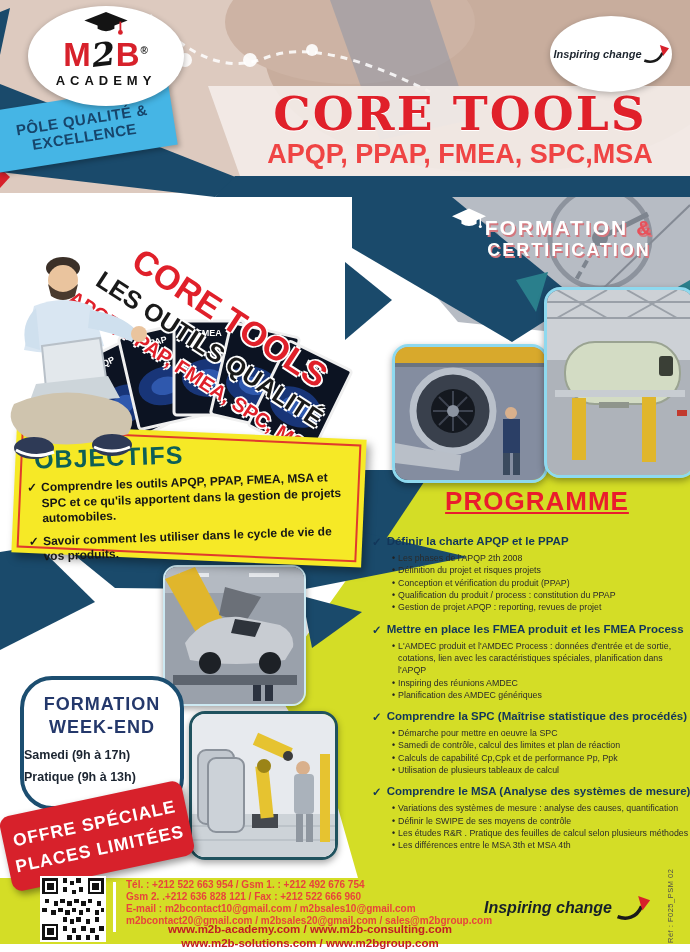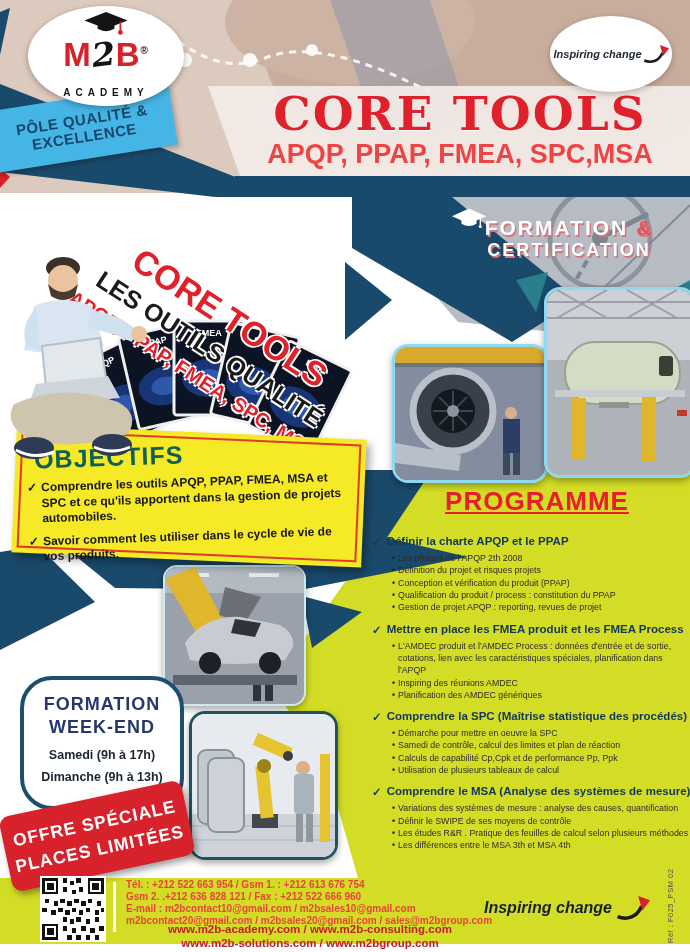--- a/index.html
+++ b/index.html
@@ -8,21 +8,21 @@
   .abs{position:absolute;}
   
   #bg{position:absolute;left:0;top:0;z-index:0;}
   
   .logo{left:28px;top:6px;width:156px;height:100px;border-radius:50%;background:#fff;
         box-shadow:0 2px 6px rgba(0,0,0,.3);text-align:center;z-index:6;}
   .logo-word{margin-top:-2px;font-size:33px;font-weight:800;color:#d7212b;letter-spacing:1px;line-height:1;}
   .logo-word .two{color:#141414;display:inline-block;transform:skewX(-12deg) rotate(-7deg);
                   font-family:"DejaVu Serif",serif;}
   .logo-word sup{font-size:10px;color:#141414;}
-  .logo-acad{font-size:10px;letter-spacing:5px;color:#141414;font-weight:700;margin-top:16px;}
+  .logo-acad{font-size:13px;letter-spacing:5px;color:#141414;font-weight:700;margin-top:2px;}
   
   .insp-top{left:550px;top:16px;width:122px;height:76px;border-radius:50%;background:#fff;
             box-shadow:0 2px 6px rgba(0,0,0,.25);display:flex;align-items:center;justify-content:center;
             z-index:6;gap:1px;}
   .insp-top .t{font-style:italic;font-size:11px;font-weight:700;color:#1c242e;}
   
   .pole{left:-8px;top:97px;width:182px;height:62px;background:#45b5e5;transform:rotate(-9deg);
         z-index:5;display:flex;flex-direction:column;align-items:center;justify-content:center;
         color:#17456b;font-weight:700;font-size:15px;letter-spacing:.5px;box-shadow:2px 3px 5px rgba(0,0,0,.25);}
   
@@ -66,21 +66,21 @@
               text-decoration:underline;letter-spacing:1px;margin-bottom:18px;}
   .prog-h{font-size:11.5px;font-weight:800;color:#12365a;margin:9px 0 3px 0;display:flex;}
   .prog-h .chk{margin-right:5px;}
   .prog-i{font-size:8.8px;color:#2b2b2b;line-height:1.4;padding-left:20px;display:flex;width:300px;}
   .prog-i .blt{margin-right:3px;font-weight:700;color:#222;}
   
   .weekend{left:20px;top:676px;width:156px;height:126px;z-index:4;background:#fff;
            border:4px solid #1c4e70;border-radius:32px;}
   .wk-title{margin-top:13px;text-align:center;color:#24386b;font-weight:800;font-size:18px;
             line-height:1.25;letter-spacing:1px;}
-  .wk-sched{margin-top:7px;font-size:12.5px;color:#1b2430;text-align:center;line-height:1.75;font-weight:600;}
+  .wk-sched{margin-top:7px;font-size:12.5px;color:#1b2430;text-align:left;line-height:1.75;font-weight:600;}
   
   .offer{left:4px;top:798px;width:186px;height:76px;z-index:5;transform:rotate(-12deg);
          background:#d7212b;border-radius:10px;box-shadow:2px 4px 7px rgba(0,0,0,.4);
          display:flex;flex-direction:column;align-items:center;justify-content:center;
          color:#fff;font-weight:800;font-size:17.5px;letter-spacing:1px;line-height:1.5;}
   
   .qr{left:40px;top:876px;width:66px;height:66px;background:#fff;z-index:6;padding:0;}
   .fdiv{left:113px;top:882px;width:3px;height:50px;background:#fff;z-index:6;}
   .contacts{left:126px;top:879px;width:380px;z-index:6;color:#e8443c;font-size:10px;
             line-height:12px;font-weight:600;}
@@ -430,21 +430,21 @@
     </div>
   </div>
 
   <div class="abs weekend">
     <div class="wk-title">
       <div>FORMATION</div>
       <div>WEEK-END</div>
     </div>
     <div class="wk-sched">
       <div>Samedi (9h à 17h)</div>
-      <div>Dimanche (9h à 13h)</div>
+      <div>Pratique (9h à 13h)</div>
     </div>
   </div>
 
   <div class="abs offer">
     <div>OFFRE SPÉCIALE</div>
     <div>PLACES LIMITÉES</div>
   </div>
 
   <div class="abs qr">
     <svg viewBox="0 0 29 29" width="66" height="66" shape-rendering="crispEdges">
@@ -499,21 +499,21 @@
         <rect x="12" y="26" width="2" height="2"></rect>
           <rect x="16" y="26" width="2" height="2"></rect>
           <rect x="20" y="26" width="2" height="2"></rect>
           <rect x="24" y="26" width="2" height="2"></rect>
       </g>
     </svg>
   </div>
   <div class="abs fdiv"></div>
 
   <div class="abs contacts">
-    <div>Tél. : +212 522 663 954 / Gsm 1. : +212 613 676 754</div>
+    <div>Tél. : +212 522 663 954 / Gsm 1. : +212 492 676 754</div>
     <div>Gsm 2. .+212 636 828 121 / Fax : +212 522 666 960</div>
     <div>E-mail : m2bcontact10@gmail.com / m2bsales10@gmail.com</div>
     <div>m2bcontact20@gmail.com / m2bsales20@gmail.com / sales@m2bgroup.com</div>
   </div>
   <div class="abs webs">
     <div>www.m2b-academy.com / www.m2b-consulting.com</div>
     <div>www.m2b-solutions.com / www.m2bgroup.com</div>
   </div>
 
   <div class="abs insp-bot">

